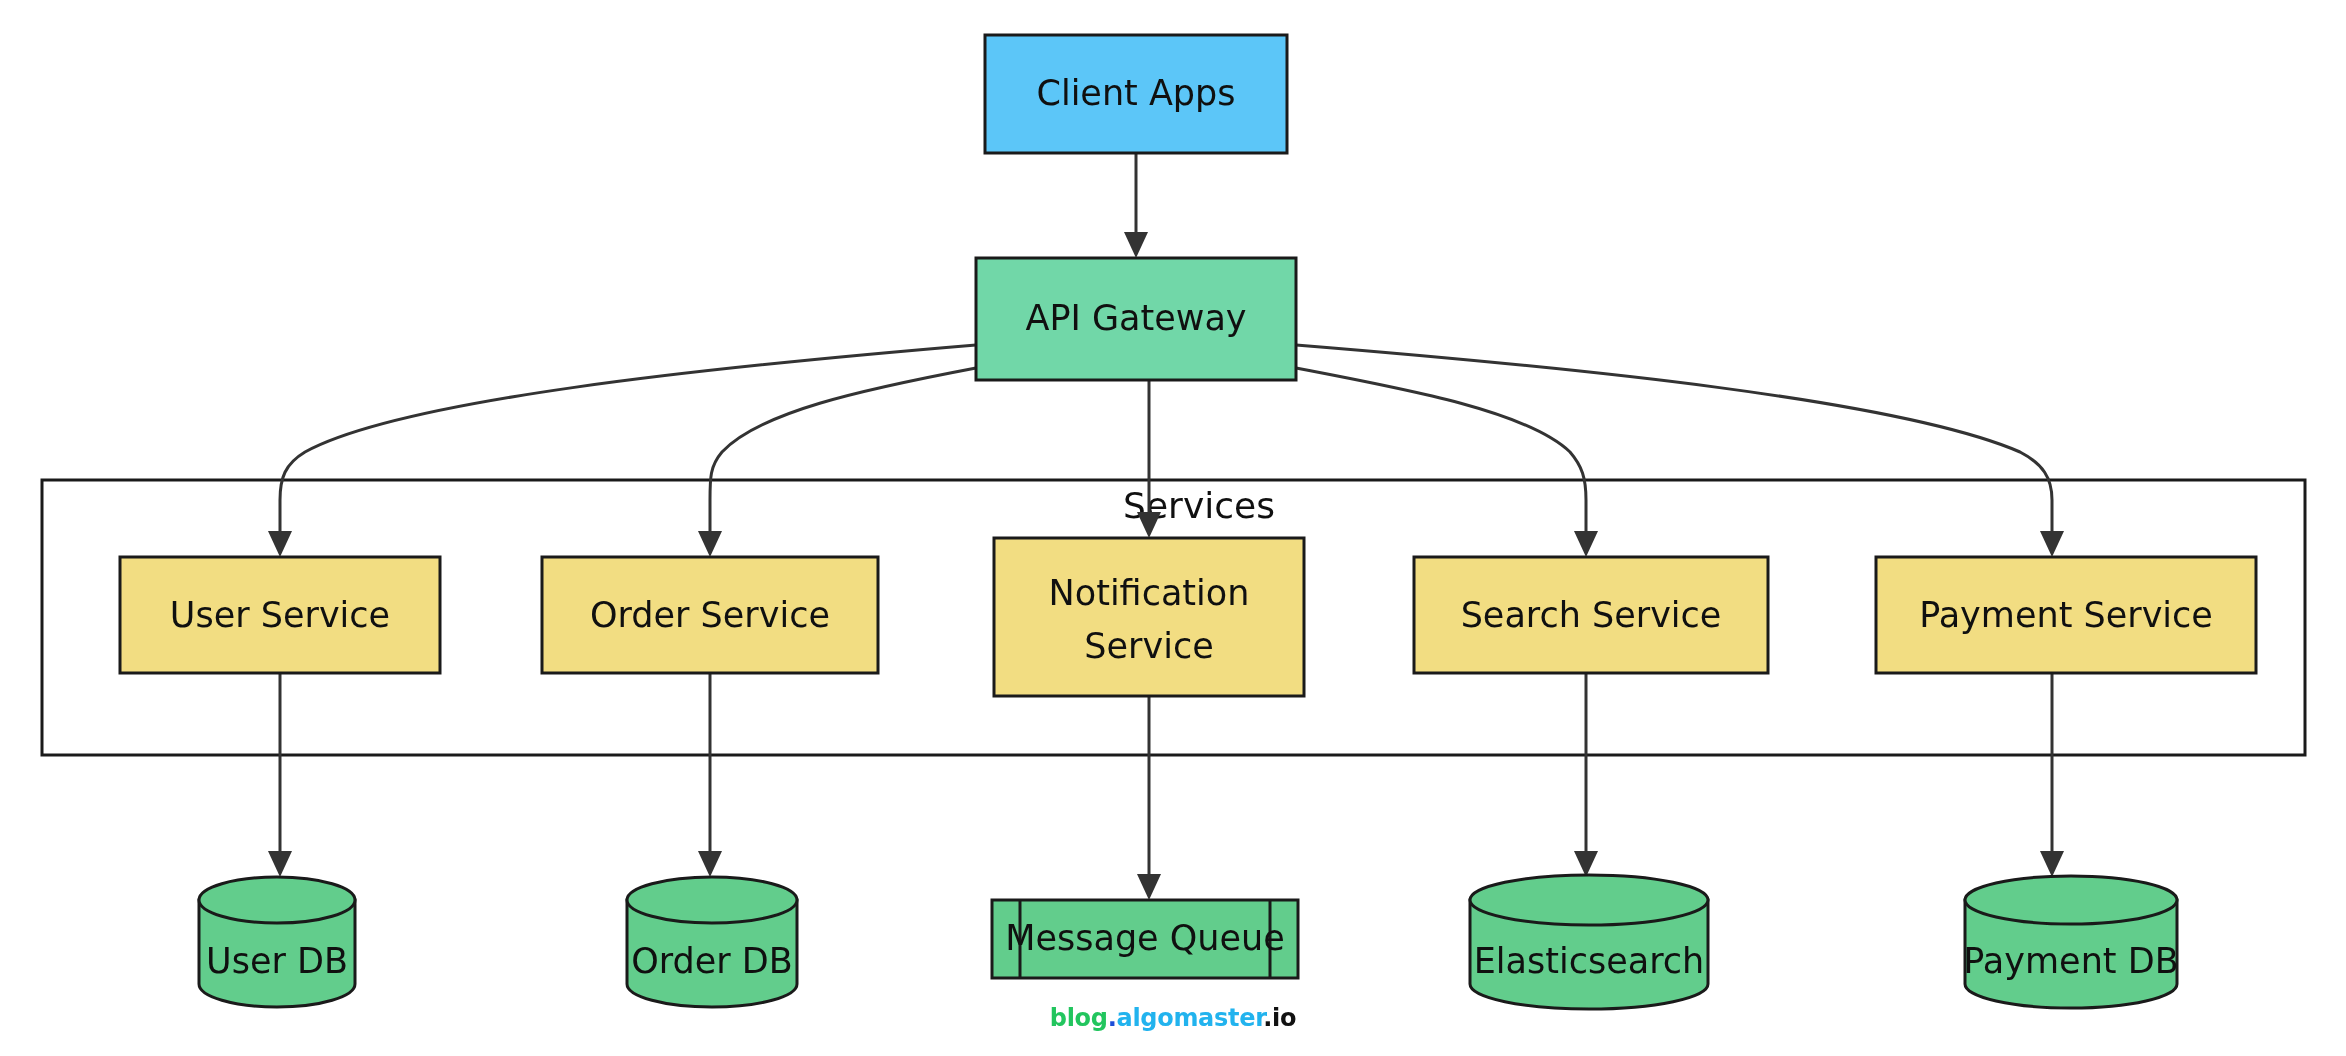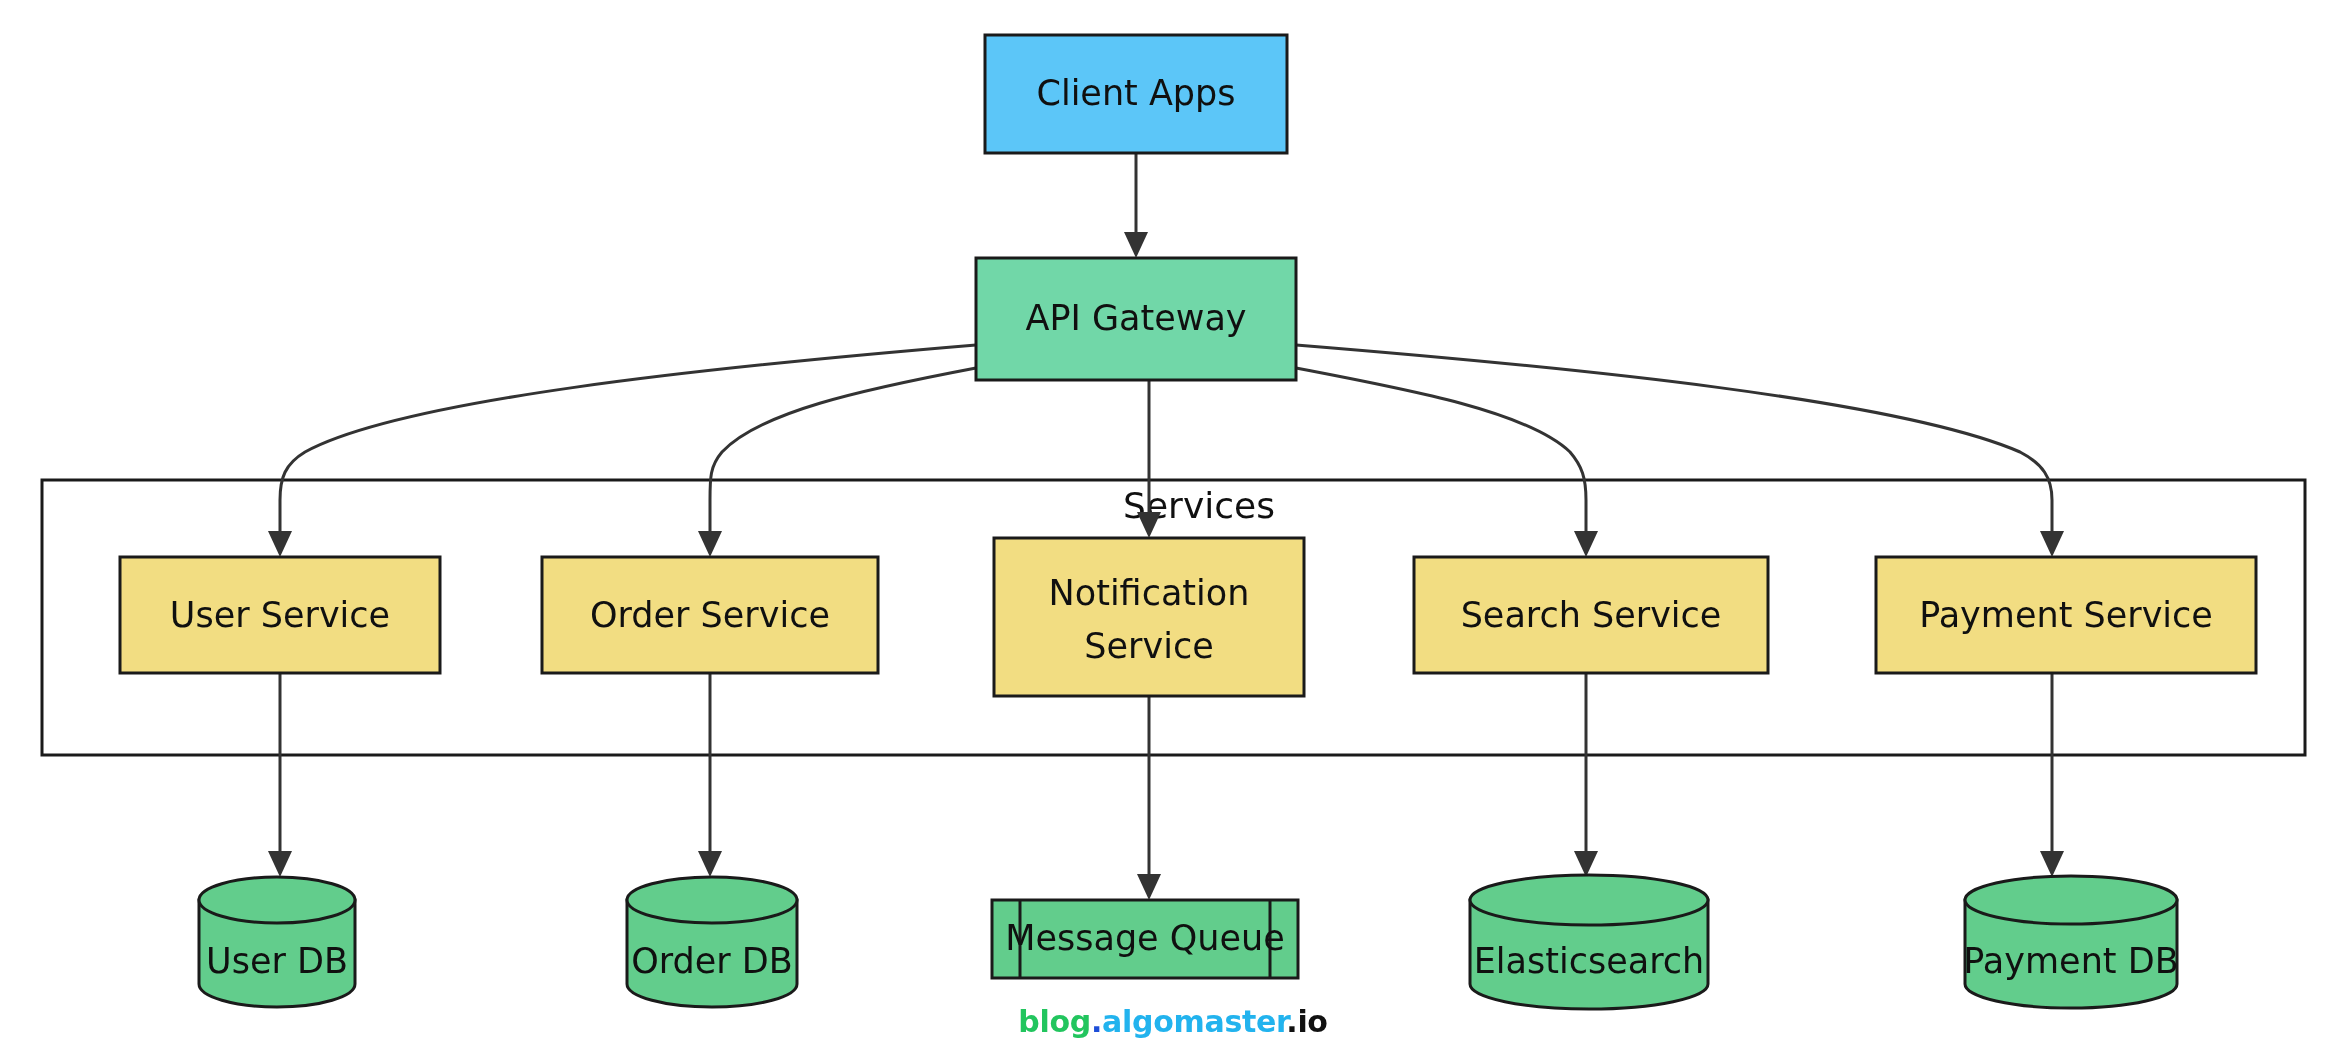--- a/index.html
+++ b/index.html
@@ -69,21 +69,21 @@
     stroke: #1a1a1a;
     stroke-width: 3;
   }
   .watermark {
     position: absolute;
     left: 0;
     width: 2346px;
     top: 1004px;
     text-align: center;
     font-family: "DejaVu Sans", sans-serif;
-    font-size: 30px;
+    font-size: 24px;
     font-weight: bold;
     letter-spacing: -0.3px;
   }
   .wm-blog { color: #22c55e; }
   .wm-dot1 { color: #1d4ed8; }
   .wm-algomaster { color: #22b3ee; }
   .wm-dot2 { color: #111111; }
   .wm-io { color: #111111; }
 </style>
 </head>

